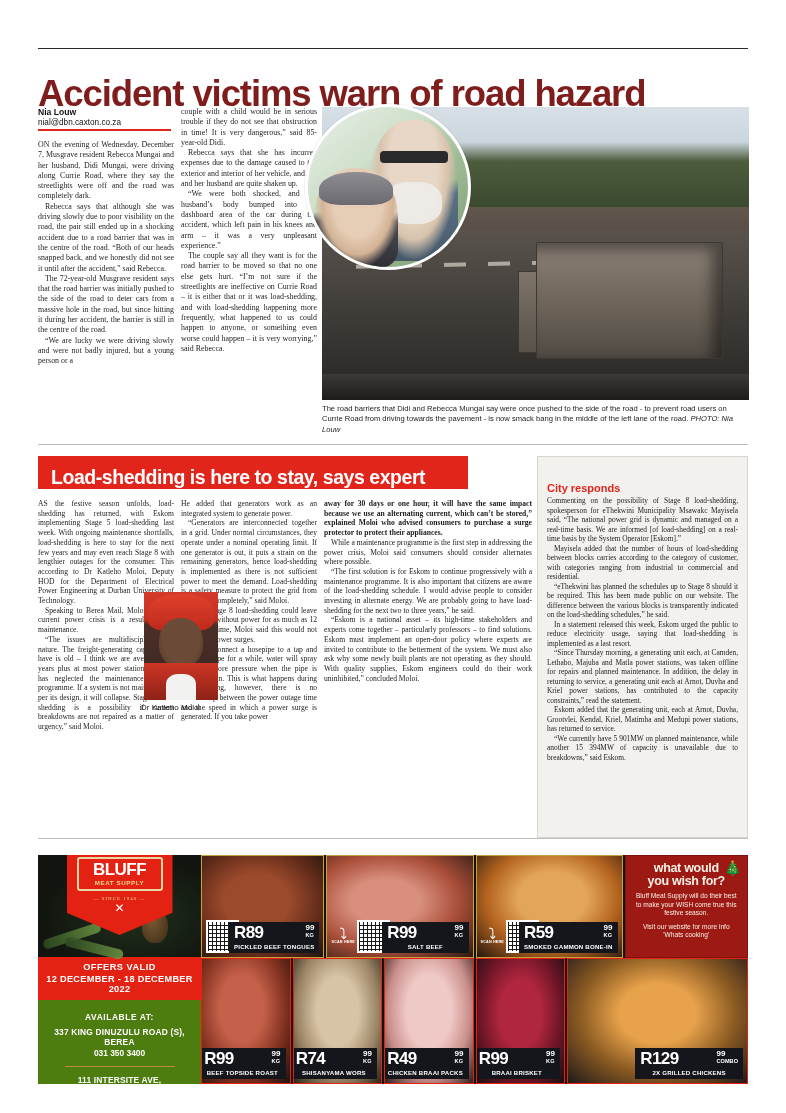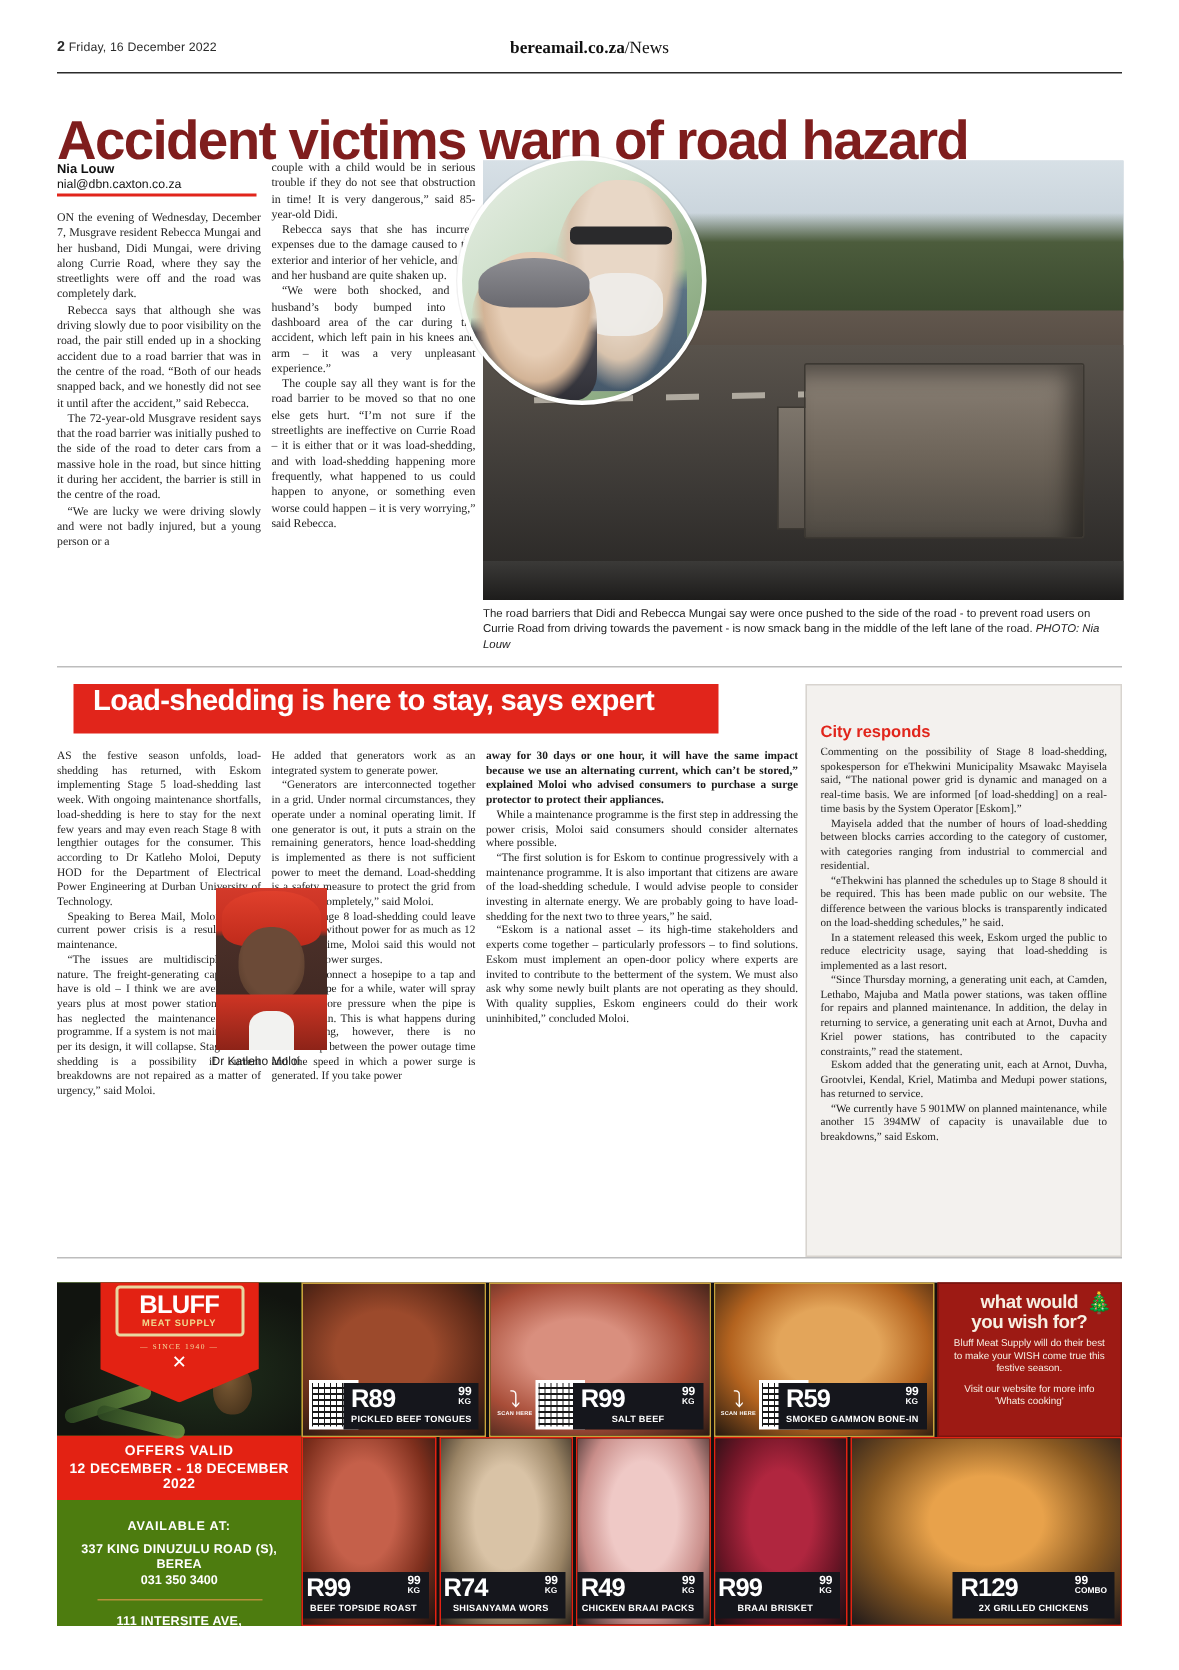--- a/index.html
+++ b/index.html
@@ -99,21 +99,21 @@
   .caption {
     position:absolute; left:322px; top:404px; width:427px;
     font-family:"Liberation Sans", sans-serif; font-size:7.6px; line-height:10.4px;
     color:#222;
   }
   .caption i { font-style:italic; }
 
   
   .ls-banner {
     position:absolute; left:38px; top:456px; width:430px; height:33px;
-    background:#e1251b; display:flex; align-items:flex-start; padding-left:13px;margin-left:11px;
+    background:#e1251b; display:flex; align-items:flex-end; padding-left:13px;
   }
   .ls-banner span {
     font-family:"Liberation Sans", sans-serif; font-weight:700; font-size:19.5px;
     color:#ffffff; letter-spacing:-0.45px;
   }
 
   
   .lcol { position:absolute; font-size:7.6px; line-height:9.7px; text-align:justify; color:#1d1d1d; }
   .lcol p { margin:0; text-indent:7px; }
   .lcol p.first { text-indent:0; }
@@ -246,29 +246,20 @@
               line-height:8.6px; margin-top:5px; }
   .wish .w3 { font-family:"Liberation Sans", sans-serif; font-size:6.6px; color:#f7efe2;
               line-height:8.6px; margin-top:5px; }
   .wish .tree { position:absolute; right:5px; top:4px; font-size:14px; color:#2e7d32; }
 </style>
 </head>
 <body>
 
 <div class="page">
 
-  <div class="masthead">
-    <div class="folio">
-      <b>2</b>
-      <span>Friday, 16 December 2022</span>
-    </div>
-    <div class="masthead-center">
-      <span class="dom">bereamail.co.za</span><span class="sec">/News</span>
-    </div>
-  </div>
   <div class="rule-top"></div>
 
   <h1 class="headline">Accident victims warn of road hazard</h1>
 
   <div class="byline">
     <div class="name">Nia Louw</div>
     <div class="mail">nial@dbn.caxton.co.za</div>
     <div class="redline"></div>
   </div>
 

